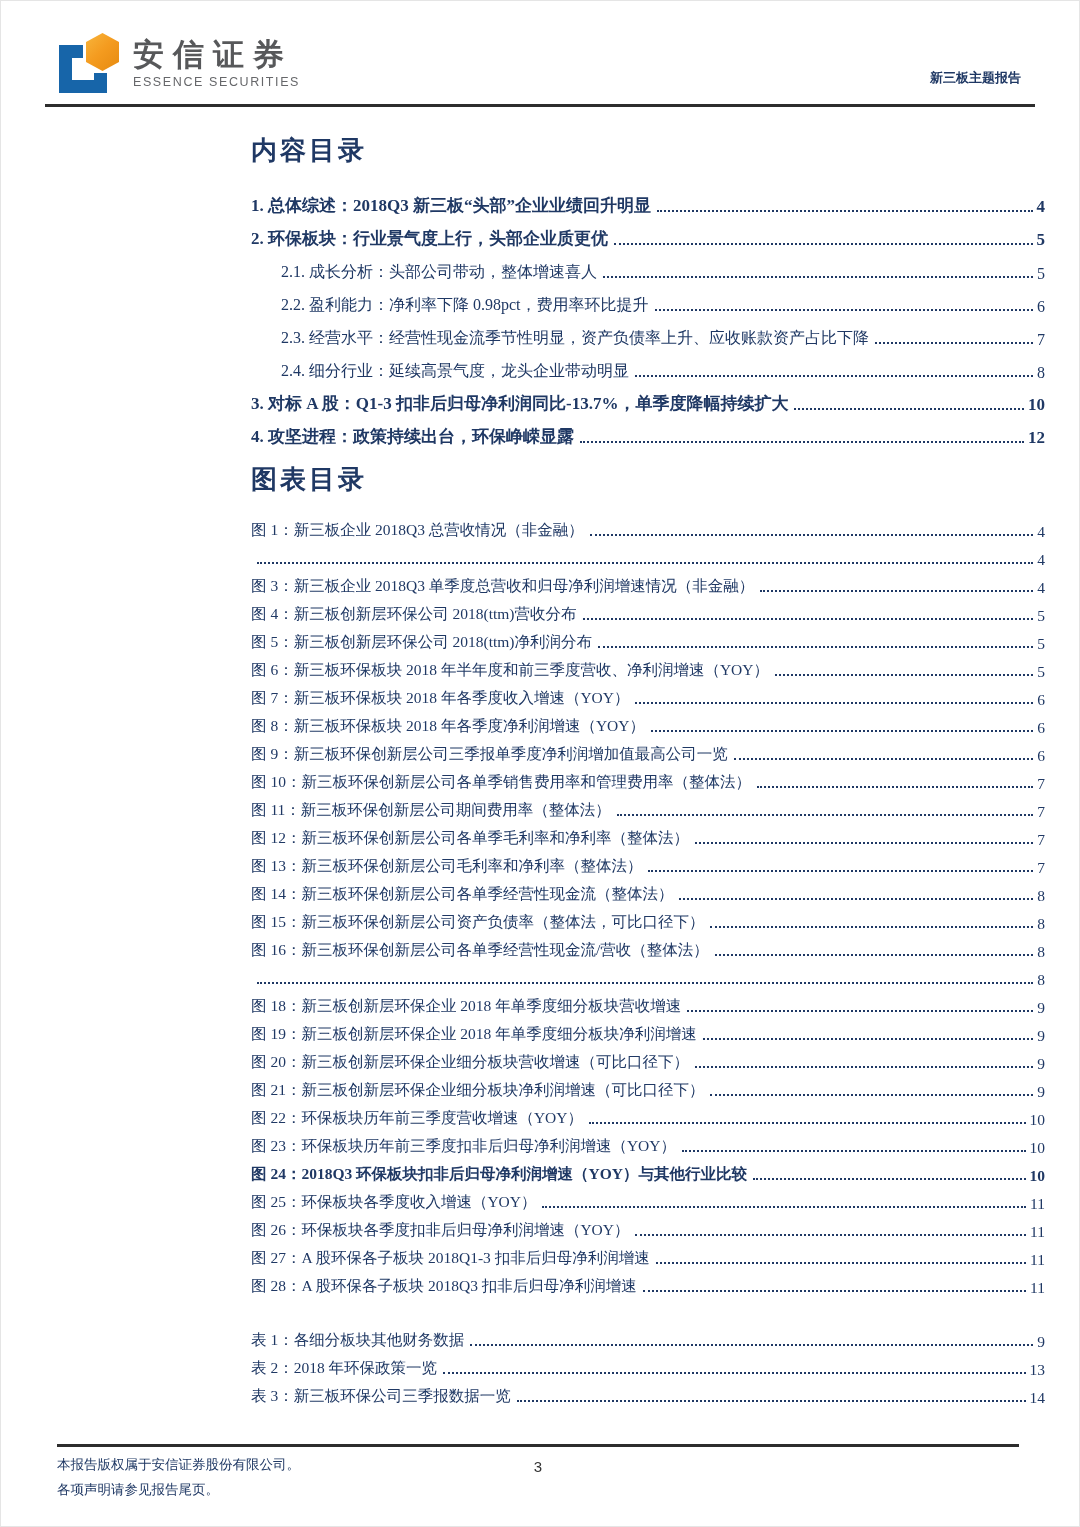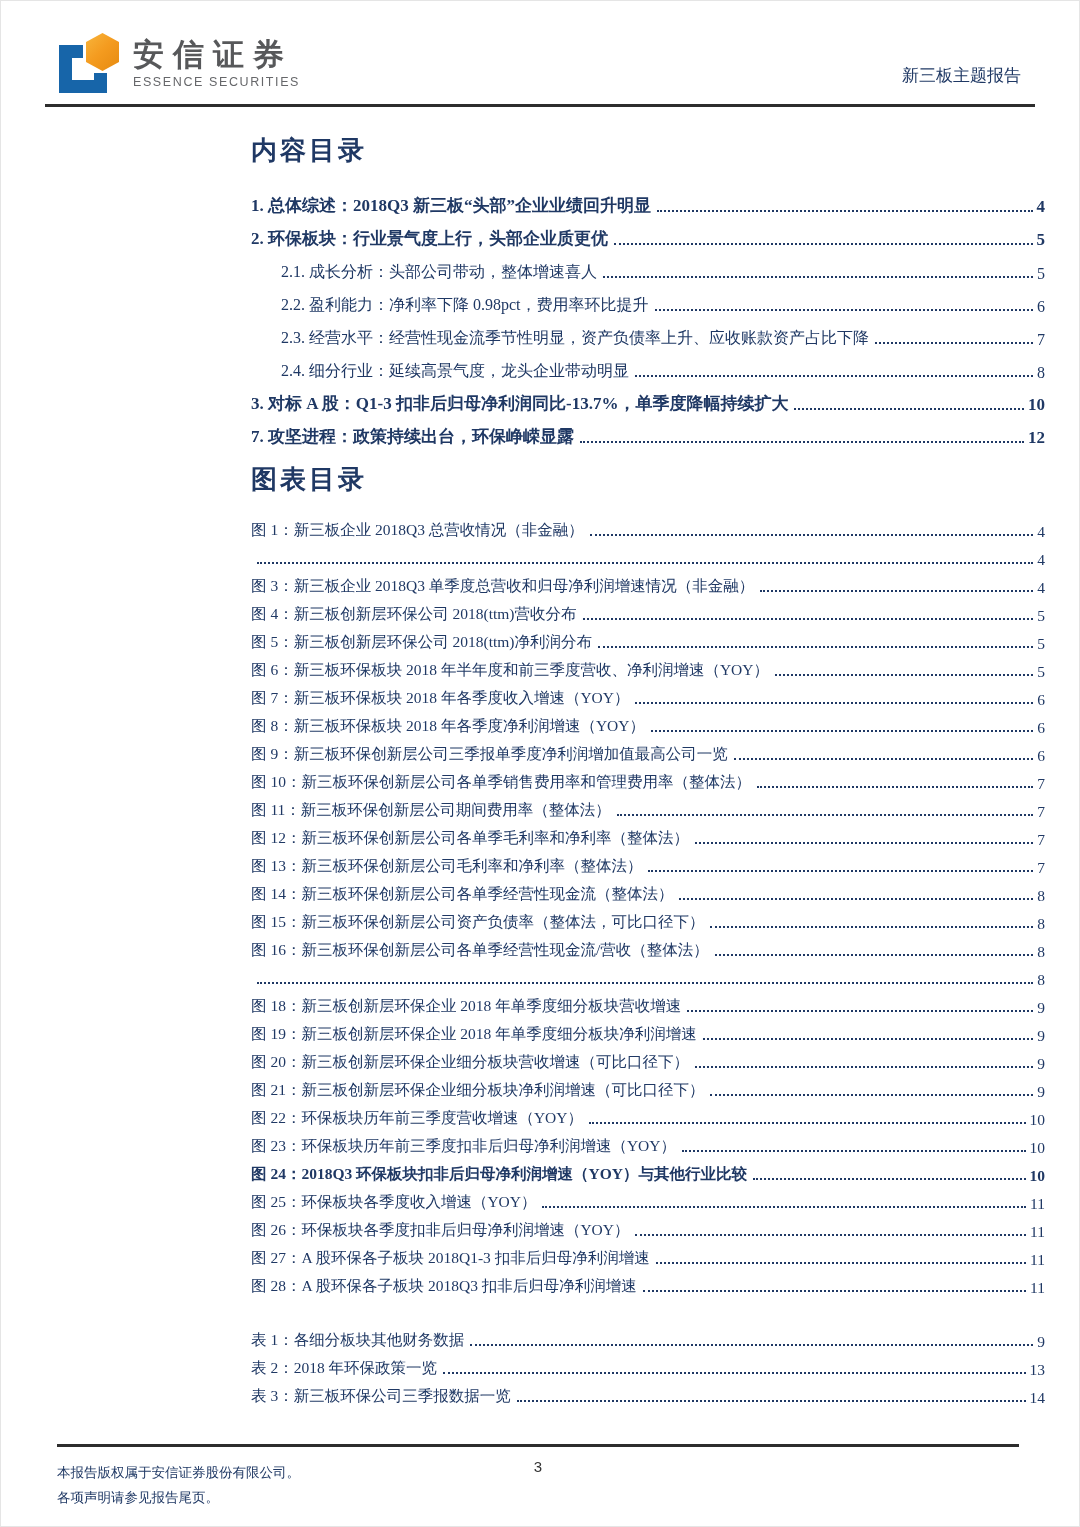--- a/index.html
+++ b/index.html
@@ -19,42 +19,42 @@
   .logo-square { position:absolute; left:0; bottom:2px; width:48px; height:48px;
                  border:13px solid var(--logo-blue); background:#fff; }
   .logo-cube-gap { position:absolute; top:-2px; right:-6px; width:40px; height:42px; background:#fff; }
   .logo-cube { position:absolute; top:0; right:-2px; width:33px; height:38px;
                clip-path:polygon(50% 0,100% 24%,100% 76%,50% 100%,0 76%,0 24%);
                background:linear-gradient(135deg,#F8B53C 0%,var(--logo-orange) 48%,#E68A10 100%); }
   .brand-cn { font-family:"Liberation Sans","DejaVu Sans",sans-serif;
               font-size:31px; font-weight:700; color:#57585A; letter-spacing:9px; line-height:1; }
   .brand-en { font-family:"Liberation Sans","DejaVu Sans",sans-serif;
               font-size:12.5px; color:#66676A; letter-spacing:1.6px; margin-top:5px; }
-  .report-type { font-size:17px; font-weight:400; color:var(--navy); padding-bottom:8px; }
+  .report-type { font-size:13px; font-weight:700; color:var(--navy); padding-bottom:8px; }
   .hdr-rule { position:absolute; top:103px; left:44px; right:44px; height:3px; background:#2d2d2d; }
 
   
   main { position:absolute; top:122px; left:227px; width:794px;margin-left:23px; }
   .toc-title { font-size:26px; font-weight:bold; color:var(--navy);
                letter-spacing:3px; margin:10px 0 16px 0; }
   .figures-title { margin-top:14px; }
   .toc-row { display:flex; align-items:flex-end; color:var(--navy); }
   .toc-row.bold { font-weight:bold; }
   #contents-list .toc-row { height:33px; font-size:17px; }
   #contents-list .toc-row.indent { padding-left:30px; font-size:16px; }
   #figures-list .toc-row, #tables-list .toc-row { height:28px; font-size:15.5px; }
   #tables-list { margin-top:26px; }
   .toc-label { white-space:nowrap; }
   .toc-dots { flex:1 1 0; min-width:8px; border-bottom:2px dotted var(--navy); margin:0 4px 5px 6px; }
   .toc-page { white-space:nowrap; }
 
   
   .ftr-rule { position:absolute; top:1443px; left:56px; right:60px; height:2.5px; background:#2d2d2d; }
   .ftr { position:absolute; top:1452px; left:56px; right:60px; }
-  .disclaimer { font-size:13.5px; line-height:1.85; color:var(--navy);margin-top:8px; }
+  .disclaimer { font-size:13.5px; line-height:1.85; color:var(--navy); }
   .page-number { position:absolute; top:5px; left:0; right:0; text-align:center;
                  font-family:"Liberation Sans","DejaVu Sans",sans-serif;
                  font-size:15px; color:#333; }
 </style>
 </head>
 <body>
 
 <div class="page">
 
   <div class="hdr">
@@ -105,21 +105,21 @@
           <span class="toc-label">2.4. 细分行业：延续高景气度，龙头企业带动明显</span>
           <span class="toc-dots"></span>
           <span class="toc-page">8</span>
         </div>
         <div class="toc-row bold">
           <span class="toc-label">3. 对标 A 股：Q1-3 扣非后归母净利润同比-13.7%，单季度降幅持续扩大</span>
           <span class="toc-dots"></span>
           <span class="toc-page">10</span>
         </div>
         <div class="toc-row bold">
-          <span class="toc-label">7. 攻坚进程：政策持续出台，环保峥嵘显露</span>
+          <span class="toc-label">4. 攻坚进程：政策持续出台，环保峥嵘显露</span>
           <span class="toc-dots"></span>
           <span class="toc-page">12</span>
         </div>
       </div>
 
     <h2 class="toc-title figures-title">图表目录</h2>
     <div id="figures-list">
         <div class="toc-row">
           <span class="toc-label">图 1：新三板企业 2018Q3 总营收情况（非金融）</span>
           <span class="toc-dots"></span>

